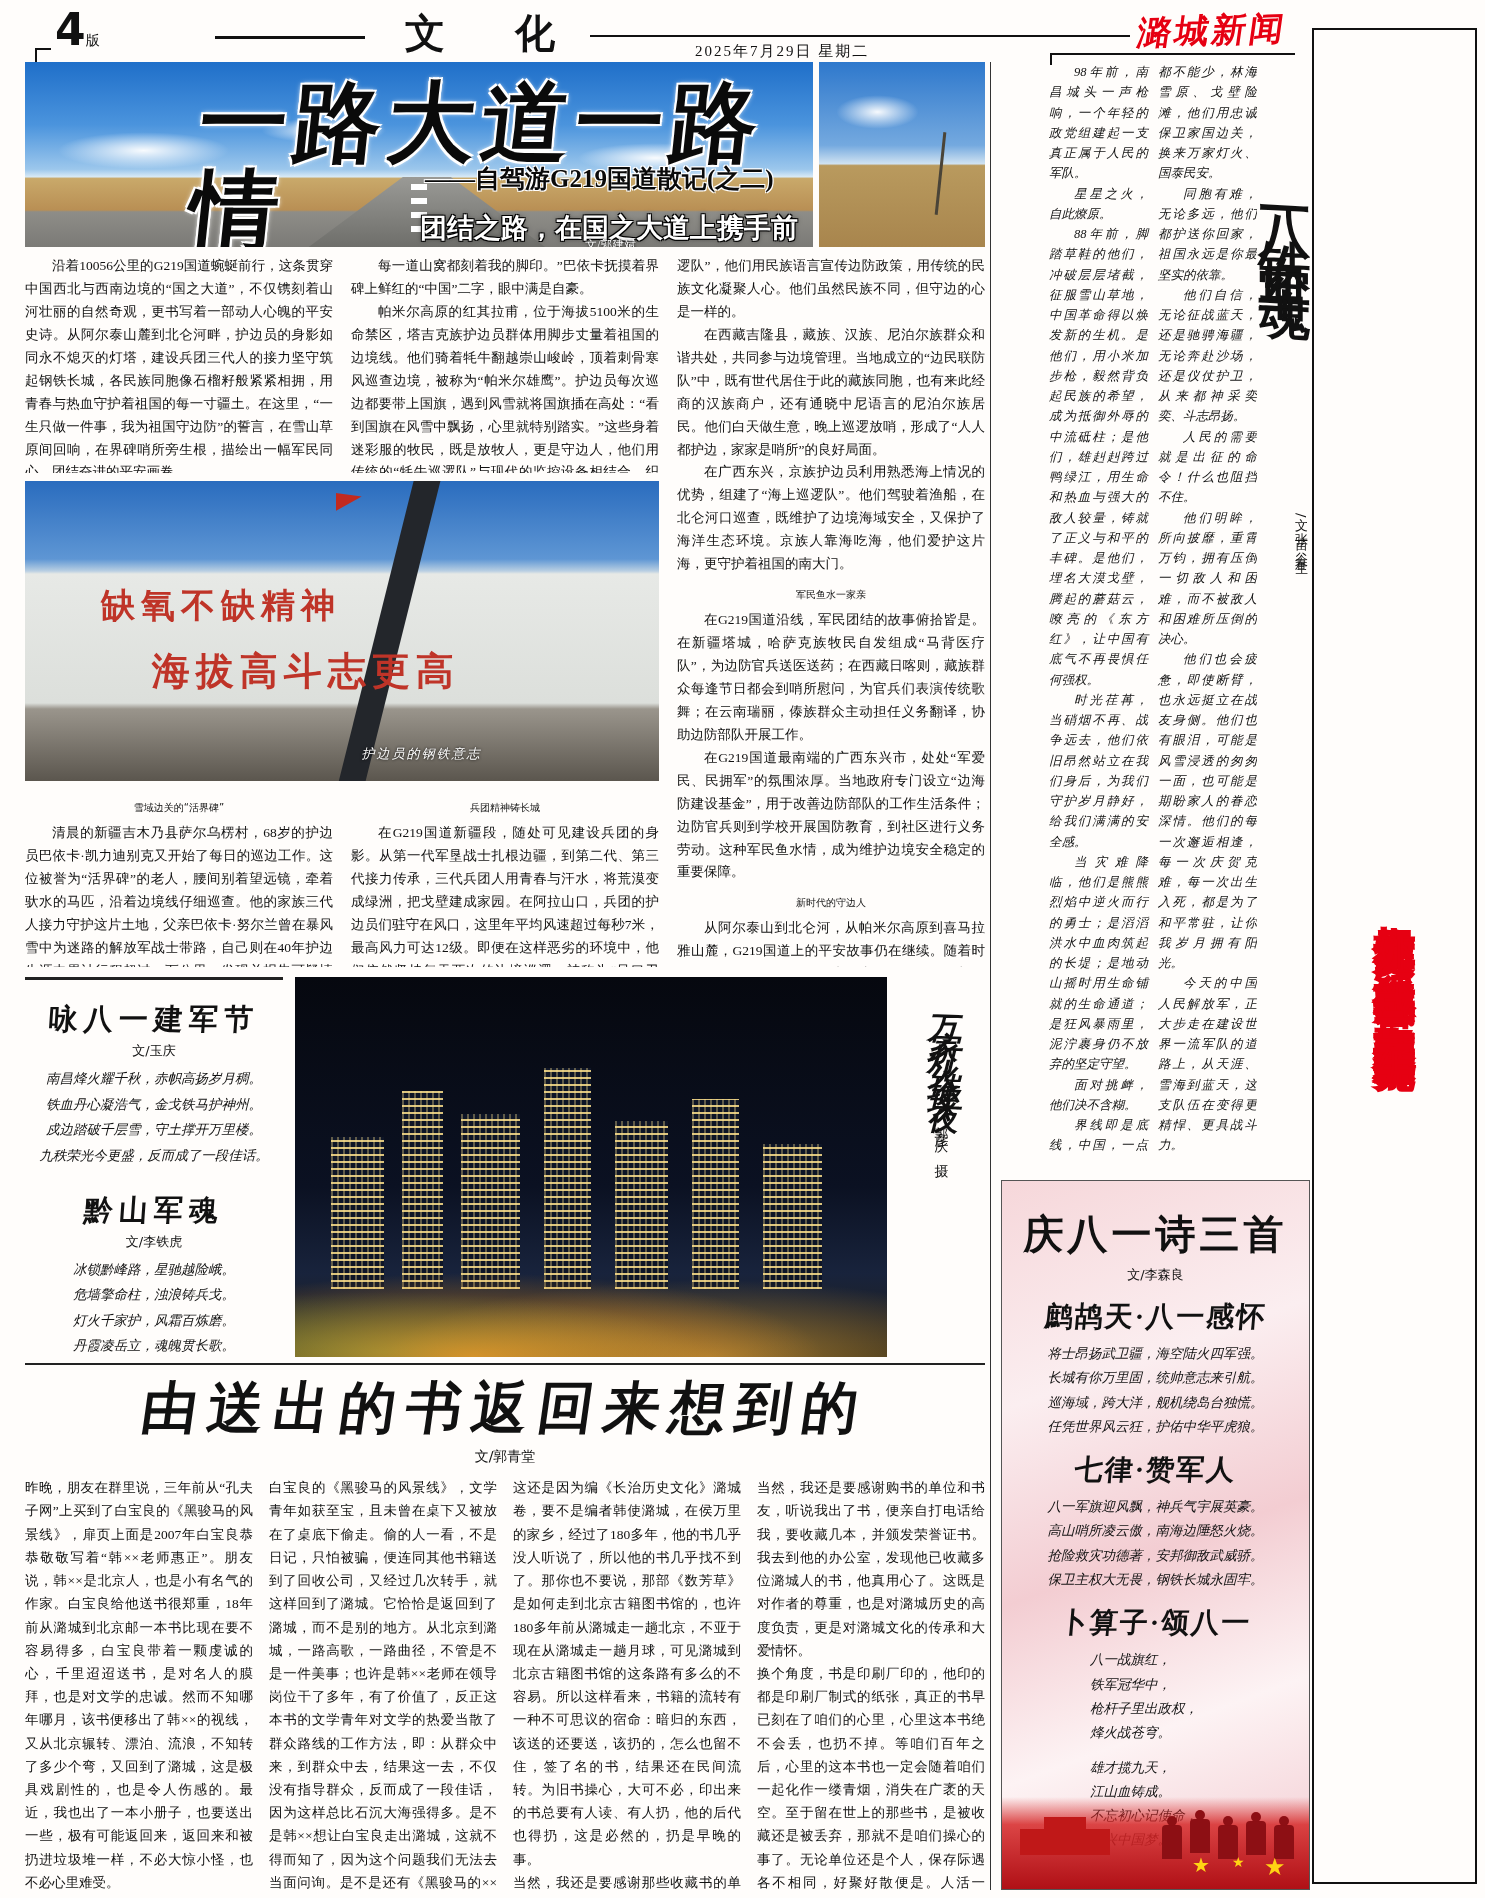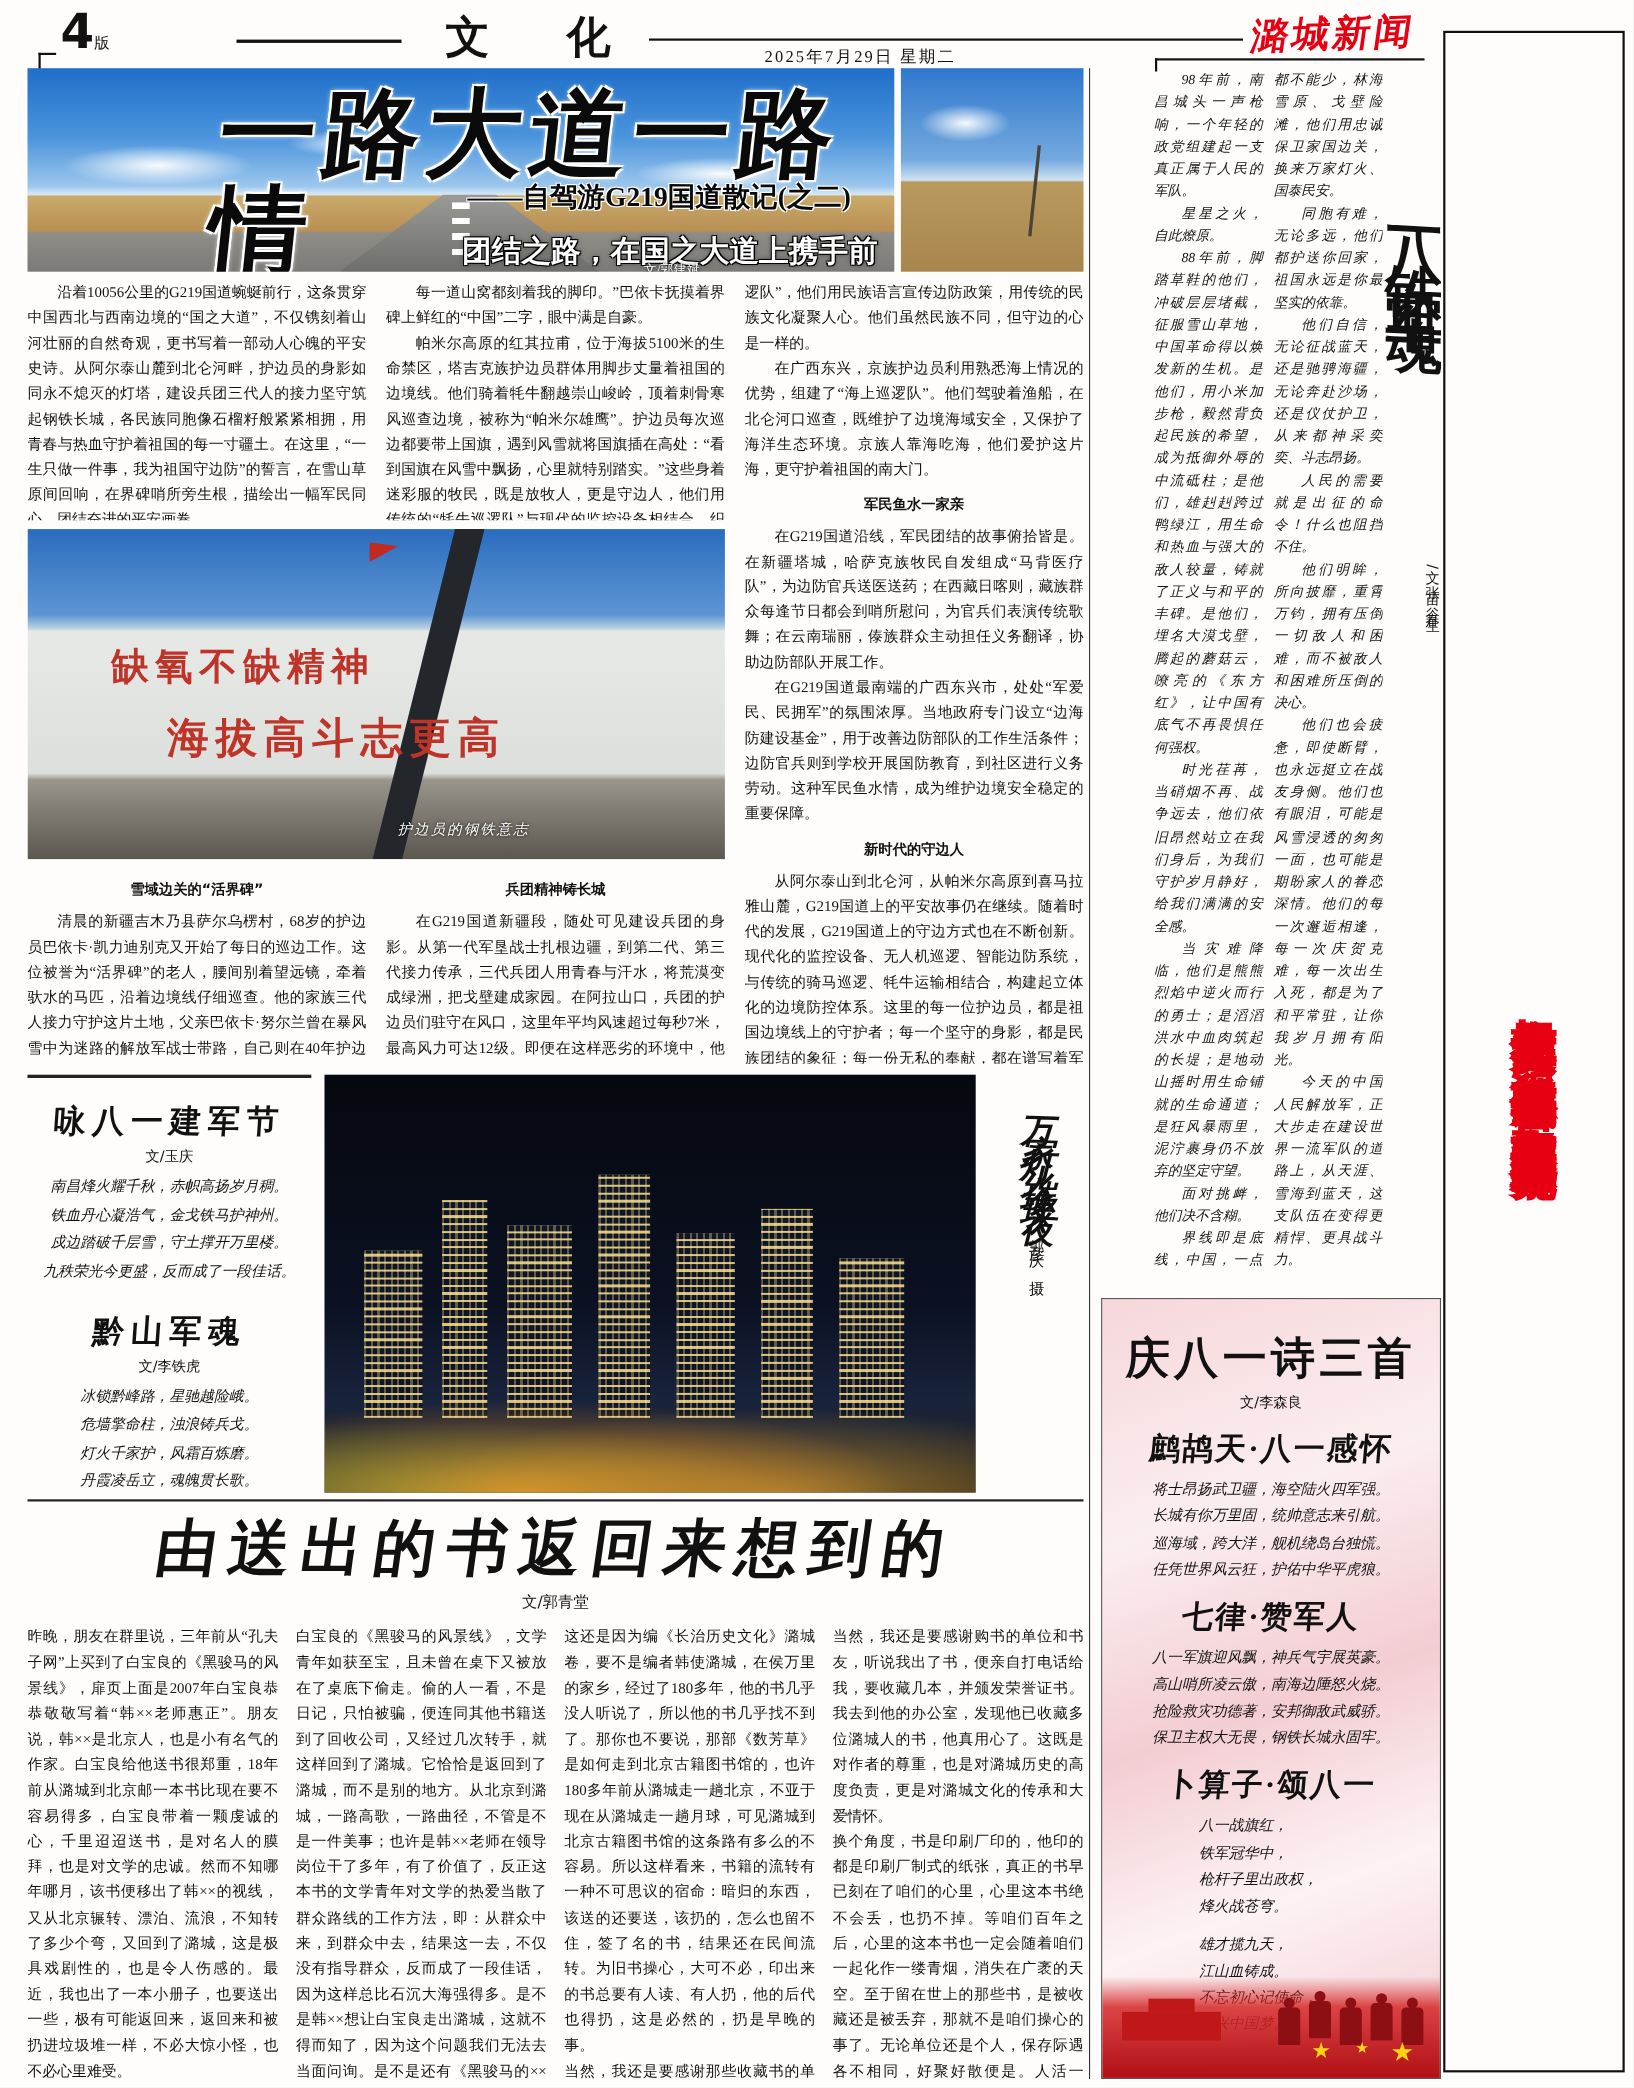--- a/index.html
+++ b/index.html
@@ -39,21 +39,21 @@
   .hero-byline{position:absolute;top:175px;left:560px;font-size:12px;color:#fff;text-shadow:0 0 3px #000;}
   .side-photo{position:relative;flex:1;overflow:hidden;
         background:linear-gradient(180deg,#2e78cc 0%,#74a9df 45%,#cfe2f1 55%,#b99a5e 56%,#a8854d 100%);}
   .pole{position:absolute;right:26%;top:38%;width:3px;height:45%;background:#4a4438;transform:rotate(6deg);}
 
   
   .a1-body{display:grid;grid-template-columns:1fr 1fr 1fr;grid-template-rows:218px 300px 1fr;
            column-gap:18px;row-gap:8px;margin-top:8px;height:712px;overflow:hidden;}
   .cell{overflow:hidden;font-size:13.5px;line-height:1.7;text-align:justify;}
   .cell p{margin:0;text-indent:2em;}
-  .subhead{font-family:"DejaVu Sans",sans-serif;font-weight:700;font-size:13px;text-align:center;
+  .subhead{font-family:"DejaVu Sans",sans-serif;font-weight:400;font-size:10px;text-align:center;
            text-indent:0 !important;margin:10px 0 6px 0 !important;}
   .a1-i1{grid-area:1/1;}
   .a1-i3{grid-area:1/2;}
   .a1-photo{grid-area:2/1/3/3;position:relative;overflow:hidden;
             background:linear-gradient(180deg,#2a6cbe 0%,#5e96d4 26%,#b9cfe2 30%,#e7e9e6 31%,#dcdfdb 74%,#9a958c 76%,#5b564e 100%);}
   .wall-line{position:absolute;font-weight:900;color:#bf3428;font-family:"DejaVu Sans",sans-serif;letter-spacing:6px;}
   .wall-line.l1{top:34%;left:12%;font-size:34px;}
   .wall-line.l2{top:55%;left:20%;font-size:38px;}
   .wall-pole{position:absolute;left:55%;top:-4%;width:26px;height:115%;background:#23262b;transform:rotate(14deg);}
   .wall-flag{position:absolute;left:49%;top:4%;width:26px;height:18px;background:#c22a1f;clip-path:polygon(0 0,100% 20%,0 100%);}
@@ -178,20 +178,21 @@
         <div class="subhead" data-name="subhead-huojiebei">雪域边关的“活界碑”</div>
         <p data-name="paragraph">清晨的新疆吉木乃县萨尔乌楞村，68岁的护边员巴依卡·凯力迪别克又开始了每日的巡边工作。这位被誉为“活界碑”的老人，腰间别着望远镜，牵着驮水的马匹，沿着边境线仔细巡查。他的家族三代人接力守护这片土地，父亲巴依卡·努尔兰曾在暴风雪中为迷路的解放军战士带路，自己则在40年护边生涯中累计行程超过20万公里，发现并报告可疑情况上百次。“这里的每一块石头我都认识，</p>
       </div>
       <div class="cell a1-i4" data-name="road-col2-bottom">
         <div class="subhead" data-name="subhead-bingtuan">兵团精神铸长城</div>
         <p data-name="paragraph">在G219国道新疆段，随处可见建设兵团的身影。从第一代军垦战士扎根边疆，到第二代、第三代接力传承，三代兵团人用青春与汗水，将荒漠变成绿洲，把戈壁建成家园。在阿拉山口，兵团的护边员们驻守在风口，这里年平均风速超过每秒7米，最高风力可达12级。即便在这样恶劣的环境中，他们依然坚持每天两次的边境巡逻，被称为“风口卫士”。</p>
 
       </div>
       <div class="cell a1-i5" data-name="road-col3">
         <p style="text-indent:0;" data-name="paragraph">逻队”，他们用民族语言宣传边防政策，用传统的民族文化凝聚人心。他们虽然民族不同，但守边的心是一样的。</p>
+        <p data-name="paragraph">在西藏吉隆县，藏族、汉族、尼泊尔族群众和谐共处，共同参与边境管理。当地成立的“边民联防队”中，既有世代居住于此的藏族同胞，也有来此经商的汉族商户，还有通晓中尼语言的尼泊尔族居民。他们白天做生意，晚上巡逻放哨，形成了“人人都护边，家家是哨所”的良好局面。</p>
         <p data-name="paragraph">在广西东兴，京族护边员利用熟悉海上情况的优势，组建了“海上巡逻队”。他们驾驶着渔船，在北仑河口巡查，既维护了边境海域安全，又保护了海洋生态环境。京族人靠海吃海，他们爱护这片海，更守护着祖国的南大门。</p>
         <div class="subhead" data-name="subhead-junmin">军民鱼水一家亲</div>
         <p data-name="paragraph">在G219国道沿线，军民团结的故事俯拾皆是。在新疆塔城，哈萨克族牧民自发组成“马背医疗队”，为边防官兵送医送药；在西藏日喀则，藏族群众每逢节日都会到哨所慰问，为官兵们表演传统歌舞；在云南瑞丽，傣族群众主动担任义务翻译，协助边防部队开展工作。</p>
         <p data-name="paragraph">在G219国道最南端的广西东兴市，处处“军爱民、民拥军”的氛围浓厚。当地政府专门设立“边海防建设基金”，用于改善边防部队的工作生活条件；边防官兵则到学校开展国防教育，到社区进行义务劳动。这种军民鱼水情，成为维护边境安全稳定的重要保障。</p>
         <div class="subhead" data-name="subhead-xinshidai">新时代的守边人</div>
         <p data-name="paragraph">从阿尔泰山到北仑河，从帕米尔高原到喜马拉雅山麓，G219国道上的平安故事仍在继续。随着时代的发展，G219国道上的守边方式也在不断创新。现代化的监控设备、无人机巡逻、智能边防系统，与传统的骑马巡逻、牦牛运输相结合，构建起立体化的边境防控体系。这里的每一位护边员，都是祖国边境线上的守护者；每一个坚守的身影，都是民族团结的象征；每一份无私的奉献，都在谱写着军民一家亲的赞歌。他们用青春和热血，守护着祖国的安宁，用实际行动诠释着“一生只做一件事，我为祖国守边防”的铮铮誓言。</p>
       </div>
     </div>
 
     <div class="band-c" data-name="poems-photo-band">

